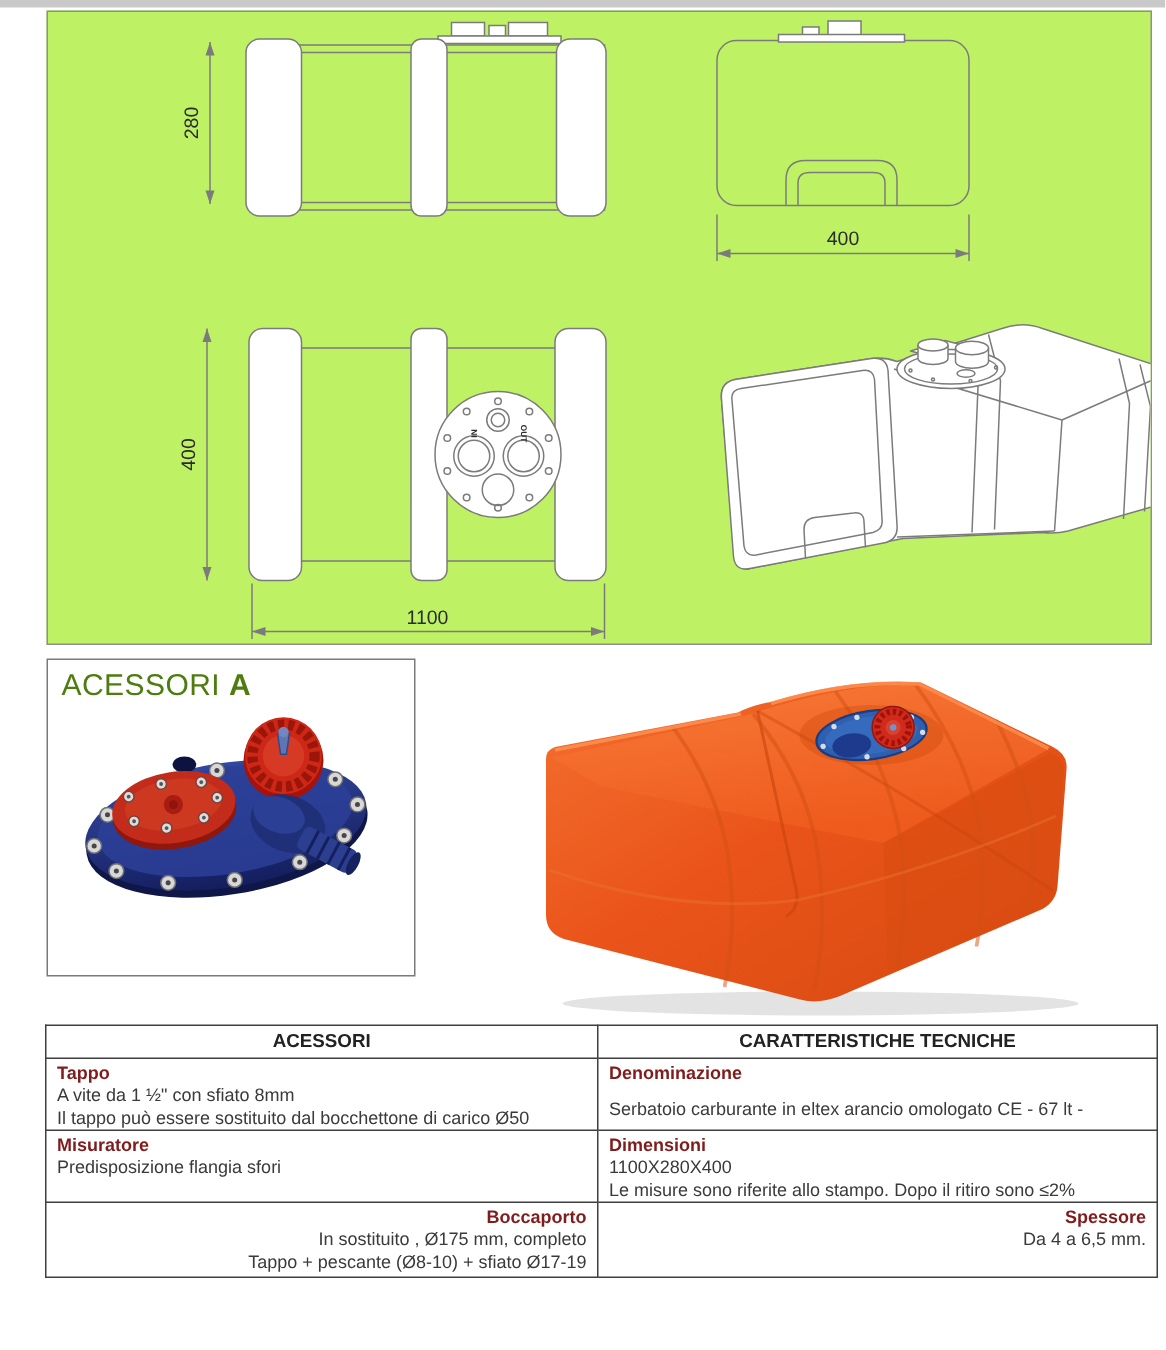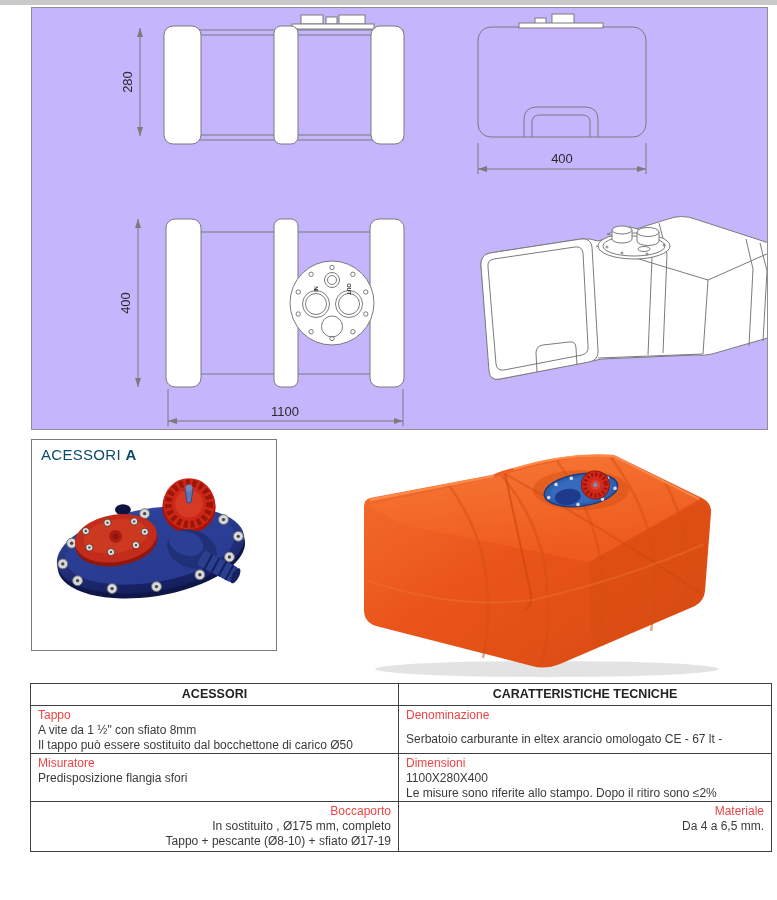--- a/index.html
+++ b/index.html
@@ -1,35 +1,35 @@
 <!DOCTYPE html>
 <html><head>
 <meta charset="utf-8">
 <style>
   html,body{margin:0;padding:0;background:#fff;}
   .page{position:relative;width:777px;height:900px;background:#fff;overflow:hidden;
         font-family:"Liberation Sans","DejaVu Sans",sans-serif;color:#2e2e2e;}
   .top-strip{position:absolute;left:0;top:0;width:777px;height:5px;background:#c9c9c9;}
-  .drawing-box{position:absolute;left:31px;top:7px;width:735px;height:421px;border:1px solid #8f8f8f;background:#c4b5fd;}
+  .drawing-box{position:absolute;left:31px;top:7px;width:735px;height:421px;border:1px solid #8f8f8f;background:#bef264;}
   .drawing-box svg{display:block;width:100%;height:100%;}
   .acc-box{position:absolute;left:31px;top:439px;width:244px;height:210px;border:1px solid #7a7a7a;background:#fff;}
-  .acc-label{position:absolute;left:9px;top:6px;font-size:15px;color:#0c4a6e;letter-spacing:.3px;}
+  .acc-label{position:absolute;left:9px;top:6px;font-size:20px;color:#4d7c0f;letter-spacing:.3px;}
   .acc-label b{font-weight:bold;}
   .acc-photo{position:absolute;left:16px;top:36px;width:212px;height:166px;}
   .tank-photo{position:absolute;left:352px;top:448px;width:420px;height:230px;}
   .spec-table{position:absolute;left:30px;top:683px;width:741px;border-collapse:collapse;
               font-size:12px;line-height:15px;color:#3a3a3a;table-layout:fixed;}
   .spec-table th,.spec-table td{border:1px solid #3f3f3f;vertical-align:top;box-sizing:border-box;
               padding:2px 7px 0 7px;}
   .spec-table th{height:22px;text-align:center;font-size:12.5px;font-weight:bold;padding-top:3px;color:#222;}
   .spec-table .r1 td{height:47px;}
   .spec-table .r2 td{height:46px;margin-left:16px;}
   .spec-table .r3 td{height:49px;}
   .spec-table .r4 td{height:50px;text-align:right;}
-  .cell-title{font-weight:normal;color:#ef4444;}
+  .cell-title{font-weight:bold;color:#7f1d1d;}
   .gap-top{margin-top:9px;}
   text{font-family:"Liberation Sans","DejaVu Sans",sans-serif;}
 </style>
 </head>
 <body>
 
 <div class="page">
   <div class="top-strip"></div>
 
   <div class="drawing-box">
@@ -346,19 +346,19 @@
         <div>Le misure sono riferite allo stampo. Dopo il ritiro sono ≤2%</div>
       </td>
     </tr>
     <tr class="r4">
       <td>
         <div class="cell-title">Boccaporto</div>
         <div>In sostituito , Ø175 mm, completo</div>
         <div>Tappo + pescante (Ø8-10) + sfiato Ø17-19</div>
       </td>
       <td>
-        <div class="cell-title">Materiale</div>
+        <div class="cell-title">Spessore</div>
         <div>Da 4 a 6,5 mm.</div>
       </td>
     </tr>
   </tbody>
     </table>
 </div>
 
 </body></html>

